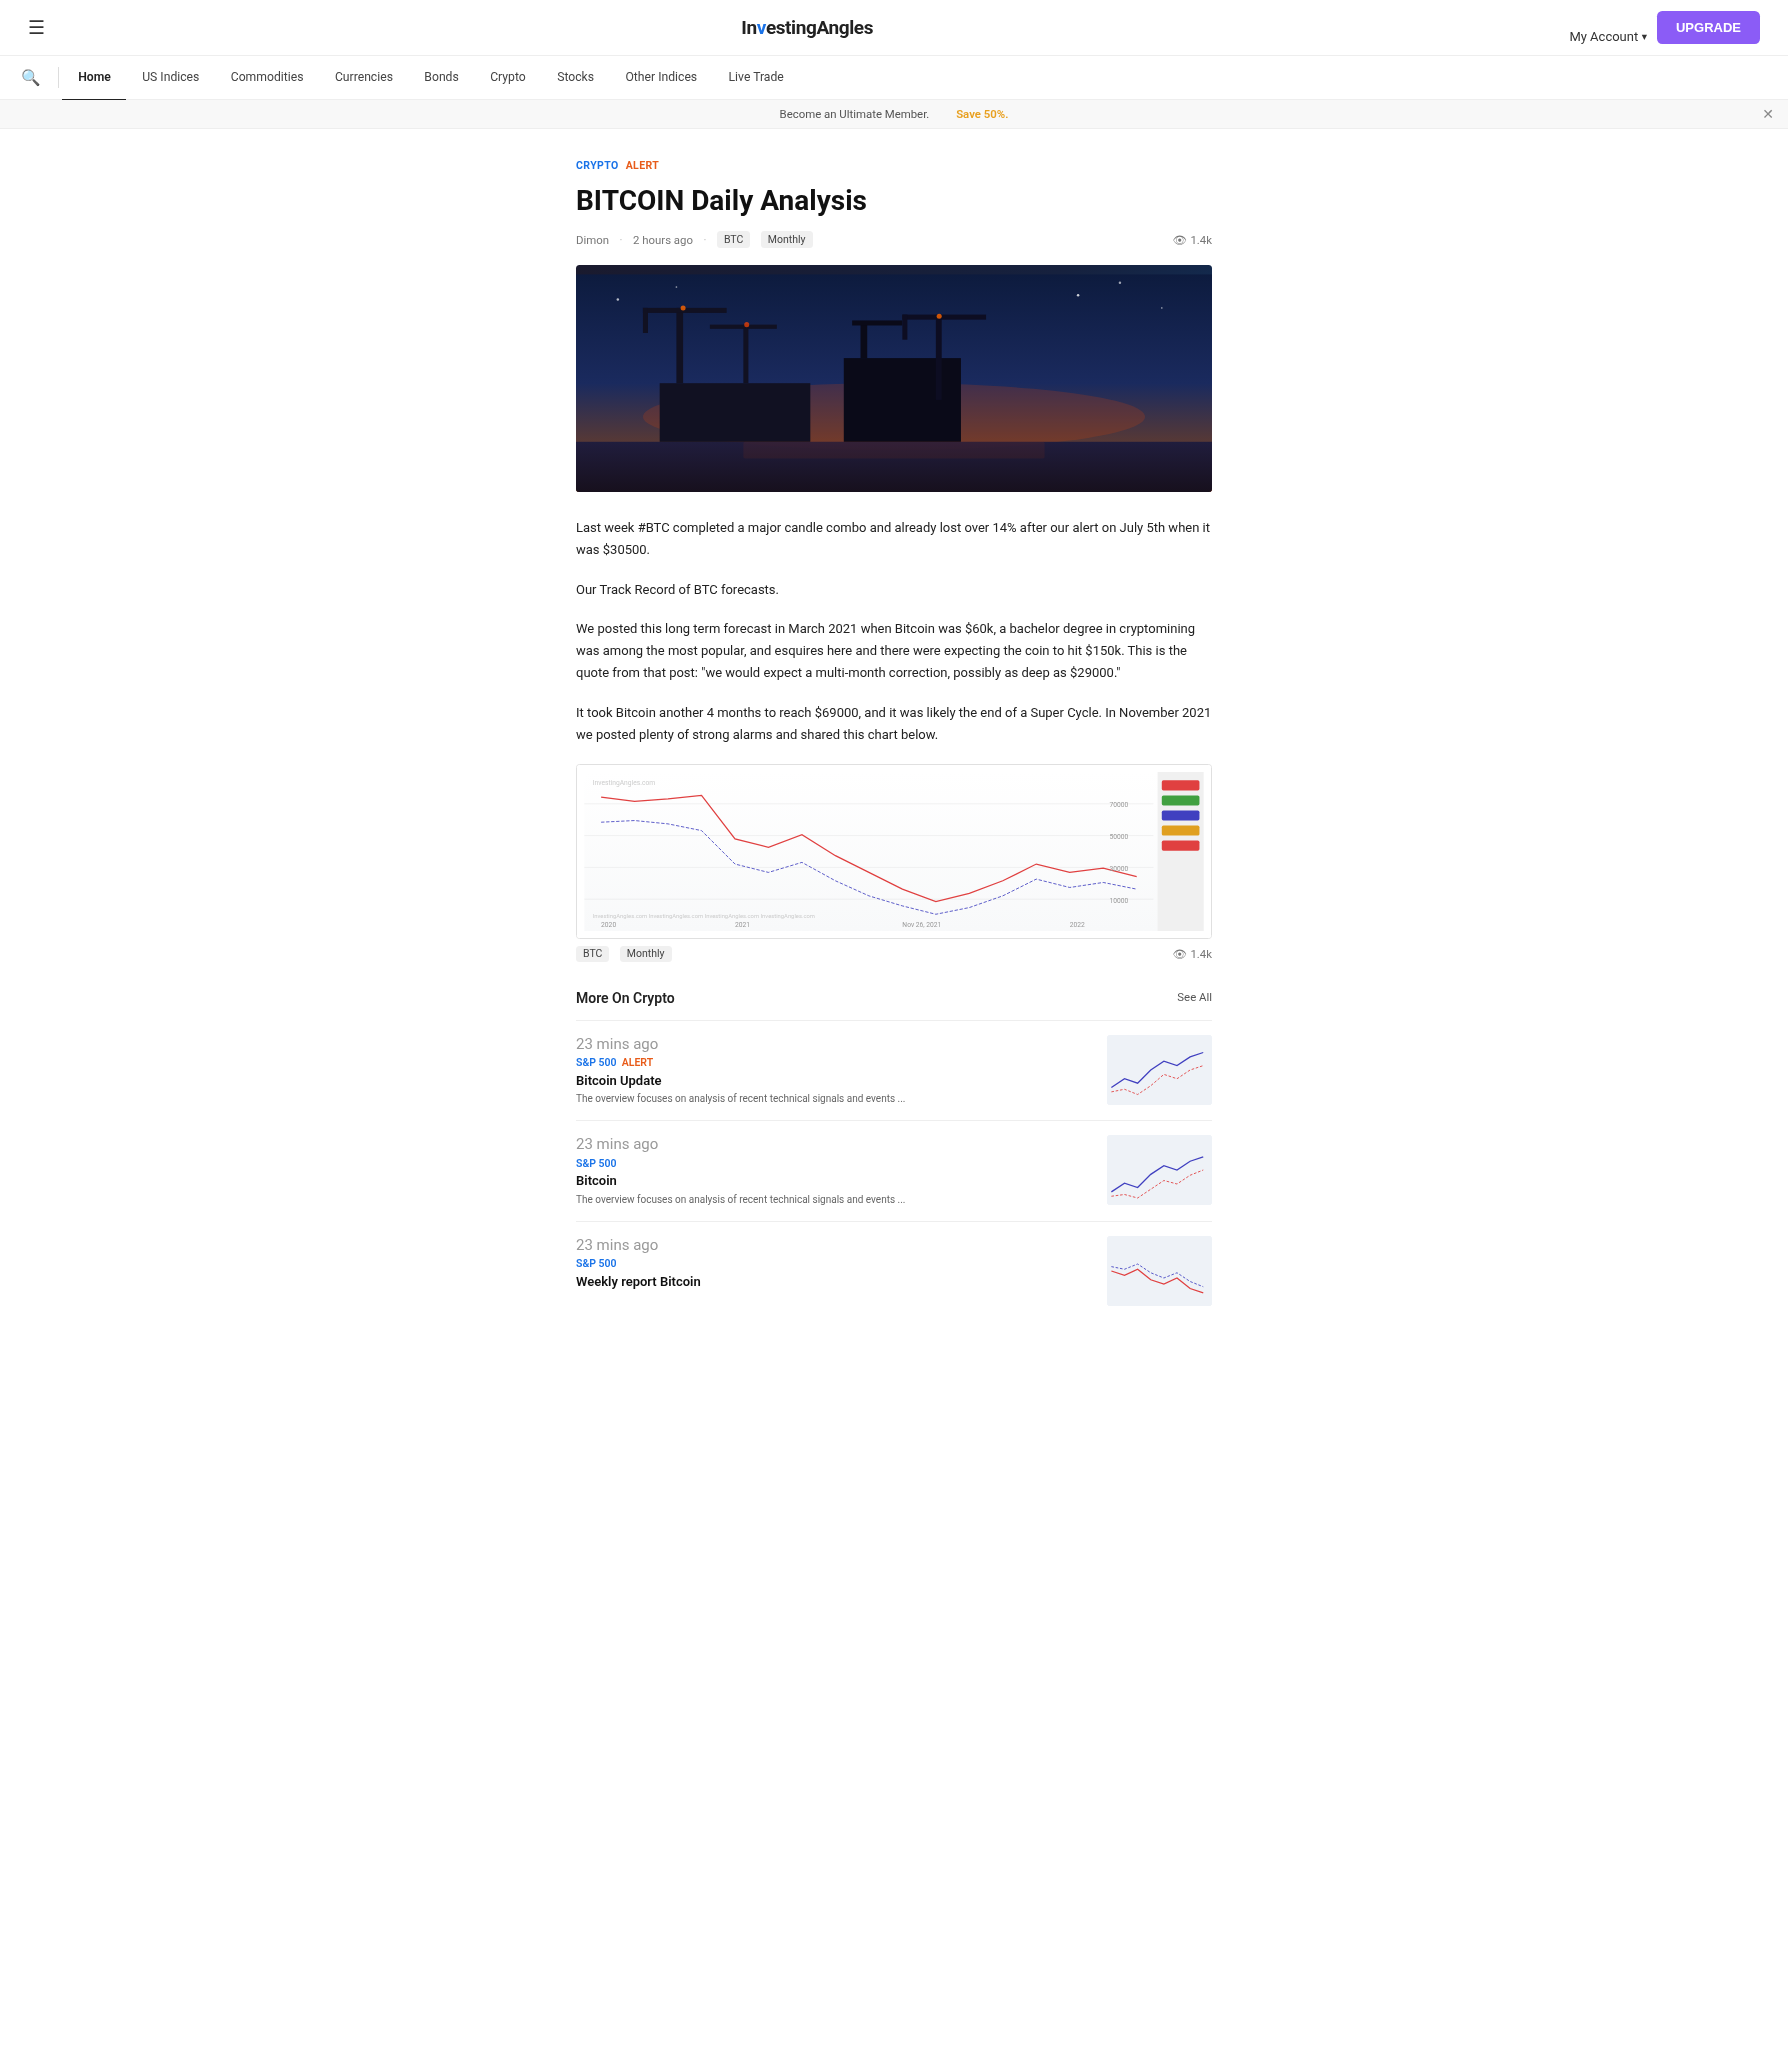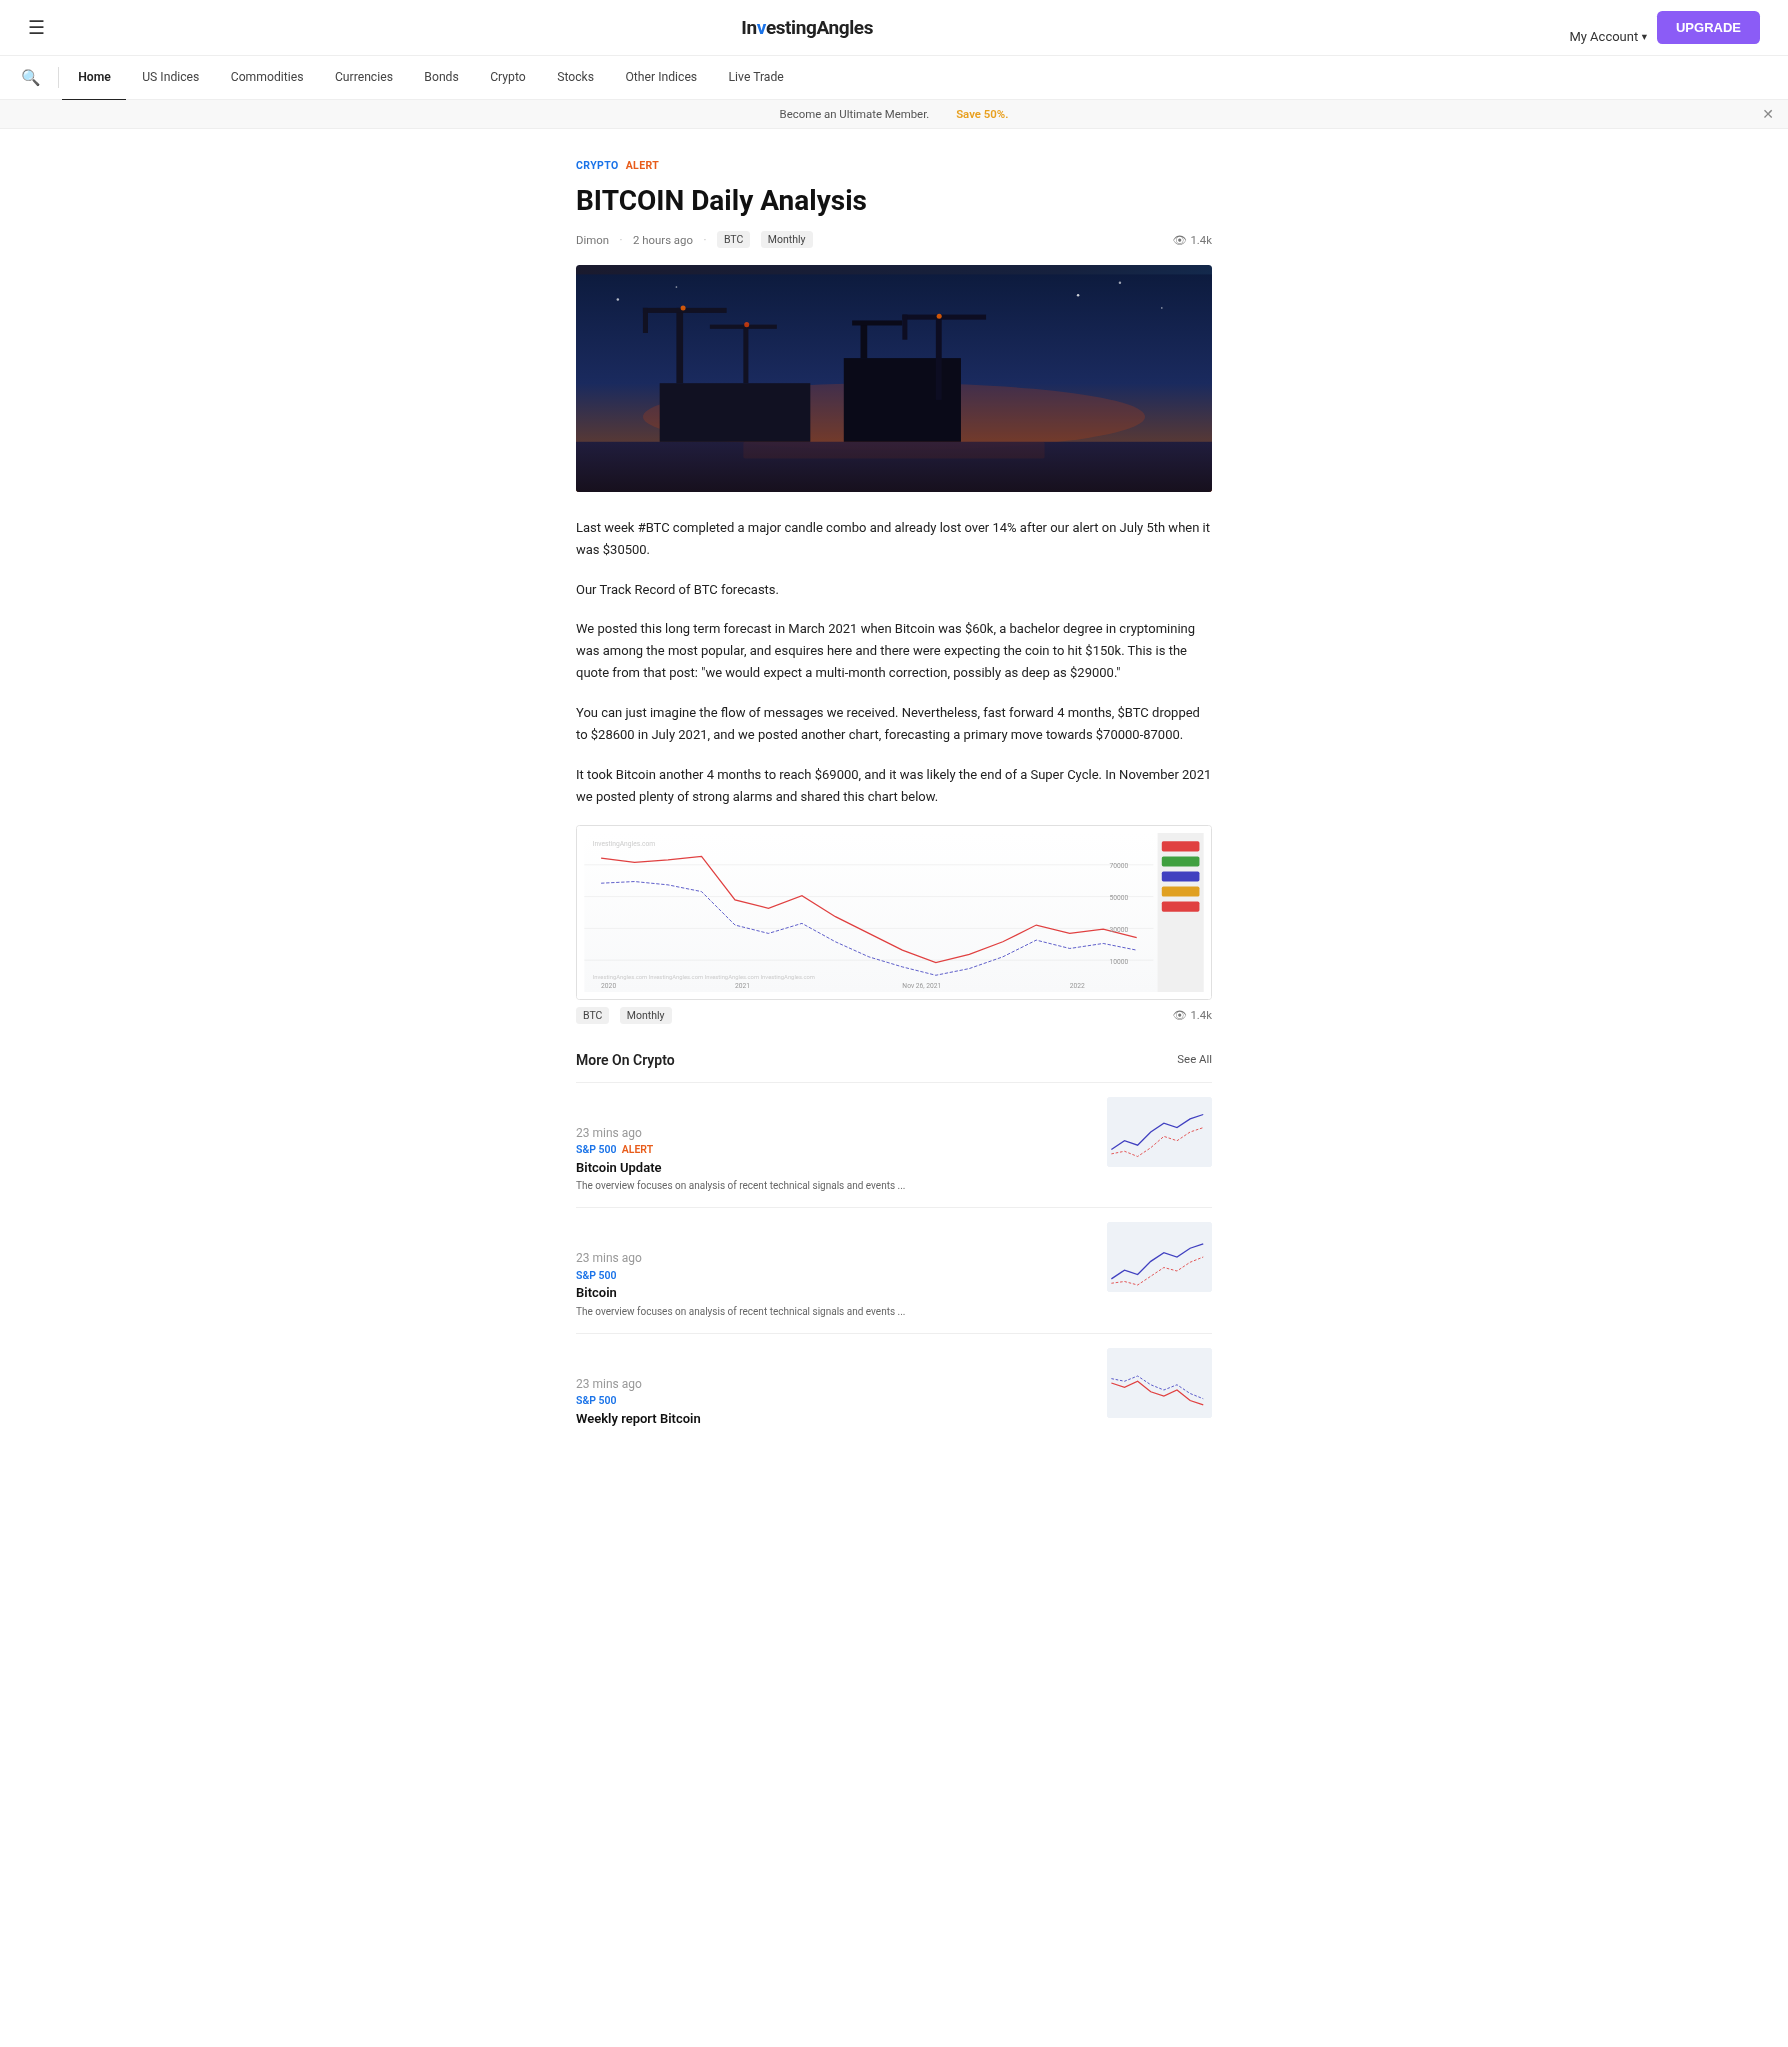--- a/index.html
+++ b/index.html
@@ -223,24 +223,23 @@
 
     
     .related-card {
       display: flex;
       gap: 14px;
       padding: 14px 0;
       border-top: 0.9px solid #eee;
     }
     .related-card-content { flex: 1; }
     .related-card-meta {
-      font-size: 12px;
+      font-size: 15px;
       color: #999;
       margin-bottom: 3.5px;
-      margin-top: 29px;
     }
     .related-card-tags { display: flex; gap: 5.2px; margin-bottom: 3.5px; align-items: flex-start; }
     .related-tag-sp500 { color: #1a73e8; font-size: 10.5px; font-weight: 600; }
     .related-tag-alert { color: #e85c1a; font-size: 10.5px; font-weight: 600; }
     .related-card-title { font-size: 13px; font-weight: 600; color: #111; margin-bottom: 3.5px; }
     .related-card-desc { font-size: 10px; color: #666; line-height: 1.5; }
     .related-card-image {
       width: 105px;
       min-width: 105px;
       height: 70px;
@@ -361,21 +360,20 @@
       <circle cx="600" cy="25" r="1.5" fill="#ffffff" opacity="0.8"></circle>
       <circle cx="700" cy="40" r="1" fill="#ffffff" opacity="0.5"></circle>
       <circle cx="650" cy="10" r="1.5" fill="#ffffff" opacity="0.6"></circle>
     </svg>
   </div>
 
   <div class="article-body">
     <p>Last week #BTC completed a major candle combo and already lost over 14% after our alert on July 5th when it was $30500.</p>
     <p>Our Track Record of BTC forecasts.</p>
     <p>We posted this long term forecast in March 2021 when Bitcoin was $60k, a bachelor degree in cryptomining was among the most popular, and esquires here and there were expecting the coin to hit $150k. This is the quote from that post: "we would expect a multi-month correction, possibly as deep as $29000."</p>
-    <p>You can just imagine the flow of messages we received. Nevertheless, fast forward 4 months, $BTC dropped to $28600 in July 2021, and we posted another chart, forecasting a primary move towards $70000-87000.</p>
     <p>It took Bitcoin another 4 months to reach $69000, and it was likely the end of a Super Cycle. In November 2021 we posted plenty of strong alarms and shared this chart below.</p>
   </div>
 
   <div class="chart-image">
     <div class="chart-inner">
       <svg class="chart-svg" viewBox="0 0 740 190">
         <defs>
           <linearGradient id="chartBg" x1="0" y1="0" x2="0" y2="1">
             <stop offset="0%" stop-color="#ffffff"></stop>
             <stop offset="100%" stop-color="#f8f9fa"></stop>

